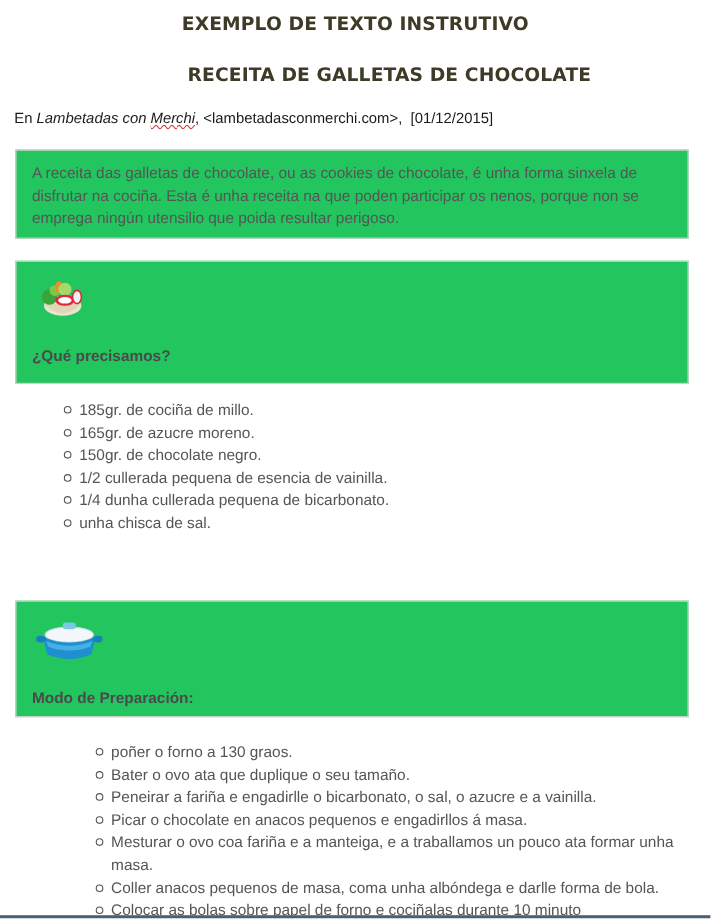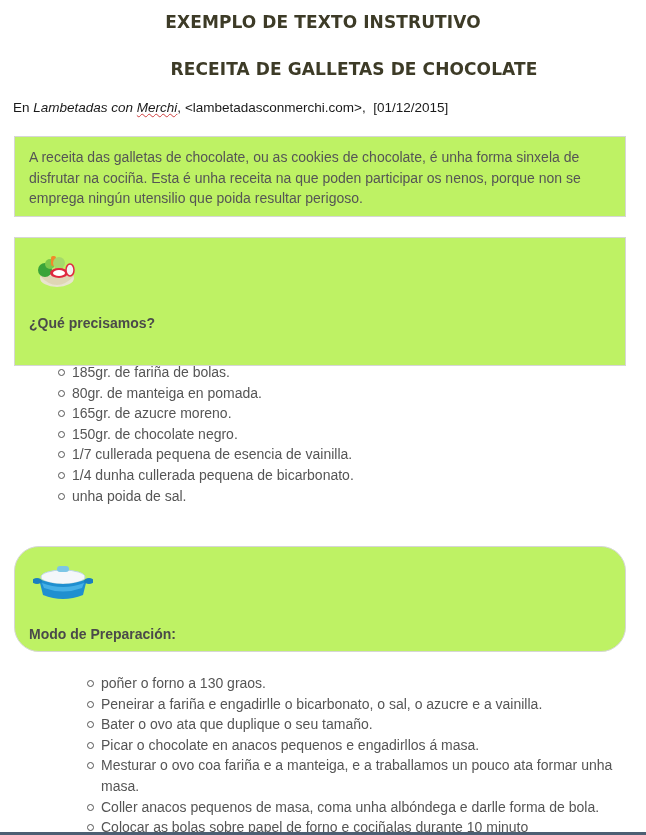--- a/index.html
+++ b/index.html
@@ -15,29 +15,29 @@
     #title1 { top: 12px; }
     #title2 { top: 59px; padding-left: 31px; }
     .citation {
       position: absolute; left: 13px; top: 100px;
       font-size: 13.5px; color: #1a1a1a; text-align: right;
     }
     .citation .it { font-style: italic; }
     .citation .spell { text-decoration: underline wavy #d04040; text-decoration-thickness: 1px; }
     .box {
       position: absolute; left: 14px; width: 612px;
-      background: #bef264; border: 1px solid #d6d6d6;
+      background: #22c55e; border: 1px solid #d6d6d6;
       box-sizing: border-box;
     }
     #intro-box { top: 136px; height: 81px; padding: 10px 14px; }
     #intro-box p {
       margin: 0; font-size: 14px; line-height: 20.5px; color: #555555;
     }
-    #ingredients-box { top: 237px; height: 129px; }
-    #prep-box { top: 546px; height: 106px; border-radius: 25px; }
+    #ingredients-box { top: 237px; height: 112px; }
+    #prep-box { top: 546px; height: 106px; }
     .box .icon { position: absolute; left: 18px; }
     .box h3 {
       position: absolute; left: 14px; margin: 0;
       font-size: 14px; font-weight: bold; color: #4a4a4a;
     }
     #ingredients-box h3 { top: 77px; }
     #prep-box h3 { top: 79px; }
     ul.list {
       position: absolute; margin: 0; padding: 0; list-style: none;
       font-size: 14px; color: #555555;
@@ -81,46 +81,45 @@
       <circle cx="26" cy="11" r="6" fill="#a6d96a"></circle>
       <ellipse cx="26" cy="21" rx="9" ry="5" fill="#e0283f"></ellipse>
       <ellipse cx="26" cy="21" rx="6" ry="3" fill="#ffffff"></ellipse>
       <ellipse cx="37" cy="18" rx="4" ry="6" fill="#f2f2f2" stroke="#e0283f" stroke-width="1.5"></ellipse>
     </svg>
   </span>
   <h3>¿Qué precisamos?</h3>
 </div>
 
 <ul class="list" id="ingredients-list">
-  <li>185gr. de fariña de bolas.</li>
-  <li>80gr. de manteiga en pomada.</li>
+  <li>185gr. de cociña de millo.</li>
   <li>165gr. de azucre moreno.</li>
   <li>150gr. de chocolate negro.</li>
-  <li>1/7 cullerada pequena de esencia de vainilla.</li>
+  <li>1/2 cullerada pequena de esencia de vainilla.</li>
   <li>1/4 dunha cullerada pequena de bicarbonato.</li>
-  <li>unha poida de sal.</li>
+  <li>unha chisca de sal.</li>
 </ul>
 
 <div class="box" id="prep-box">
   <span class="icon" style="top:16px;">
     <svg width="60" height="40" viewBox="0 0 60 40">
       <ellipse cx="30" cy="14" rx="22" ry="7" fill="#f4f7fa" stroke="#bcd6e6" stroke-width="1"></ellipse>
       <rect x="24" y="3" width="12" height="6" rx="3" fill="#7cc6e6"></rect>
       <path d="M6 16 Q30 26 54 16 L50 32 Q30 40 10 32 Z" fill="#1f8fd0"></path>
       <path d="M9 20 Q30 28 51 20 L49 25 Q30 32 11 25 Z" fill="#46b0e6"></path>
       <ellipse cx="4" cy="18" rx="5" ry="3" fill="#1a7fc0"></ellipse>
       <ellipse cx="56" cy="18" rx="5" ry="3" fill="#1a7fc0"></ellipse>
     </svg>
   </span>
   <h3>Modo de Preparación:</h3>
 </div>
 
 <ul class="list" id="prep-list">
   <li>poñer o forno a 130 graos.</li>
+  <li>Bater o ovo ata que duplique o seu tamaño.</li>
   <li>Peneirar a fariña e engadirlle o bicarbonato, o sal, o azucre e a vainilla.</li>
-  <li>Bater o ovo ata que duplique o seu tamaño.</li>
   <li>Picar o chocolate en anacos pequenos e engadirllos á masa.</li>
   <li>Mesturar o ovo coa fariña e a manteiga, e a traballamos un pouco ata formar unha masa.</li>
   <li>Coller anacos pequenos de masa, coma unha albóndega e darlle forma de bola.</li>
   <li>Colocar as bolas sobre papel de forno e cociñalas durante 10 minuto</li>
 </ul>
 
 <div class="bottom-rule"></div>
 
 </body></html>

